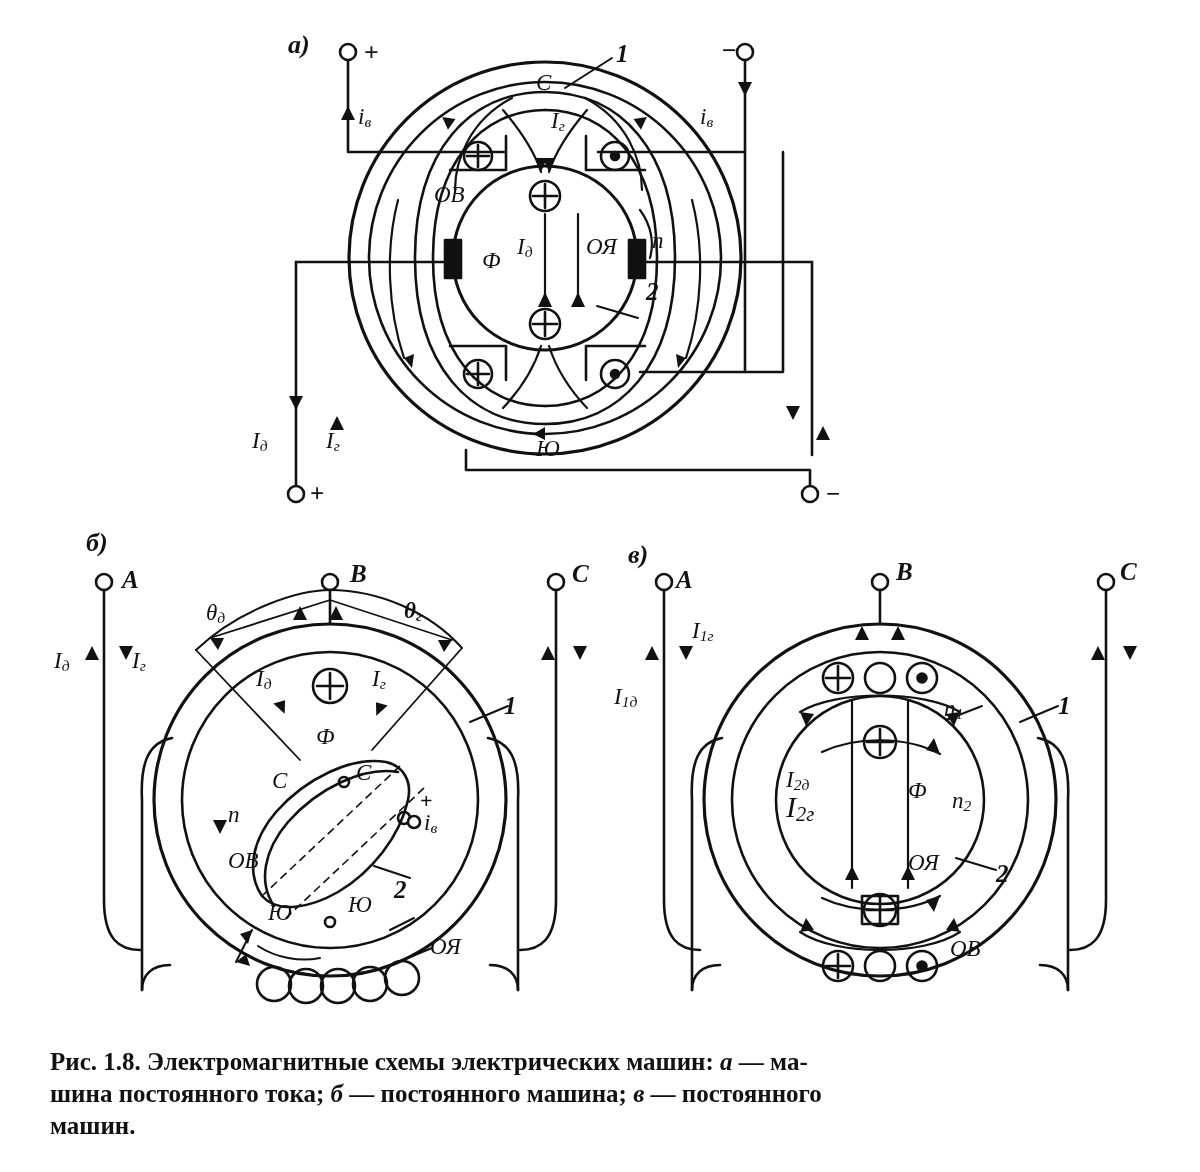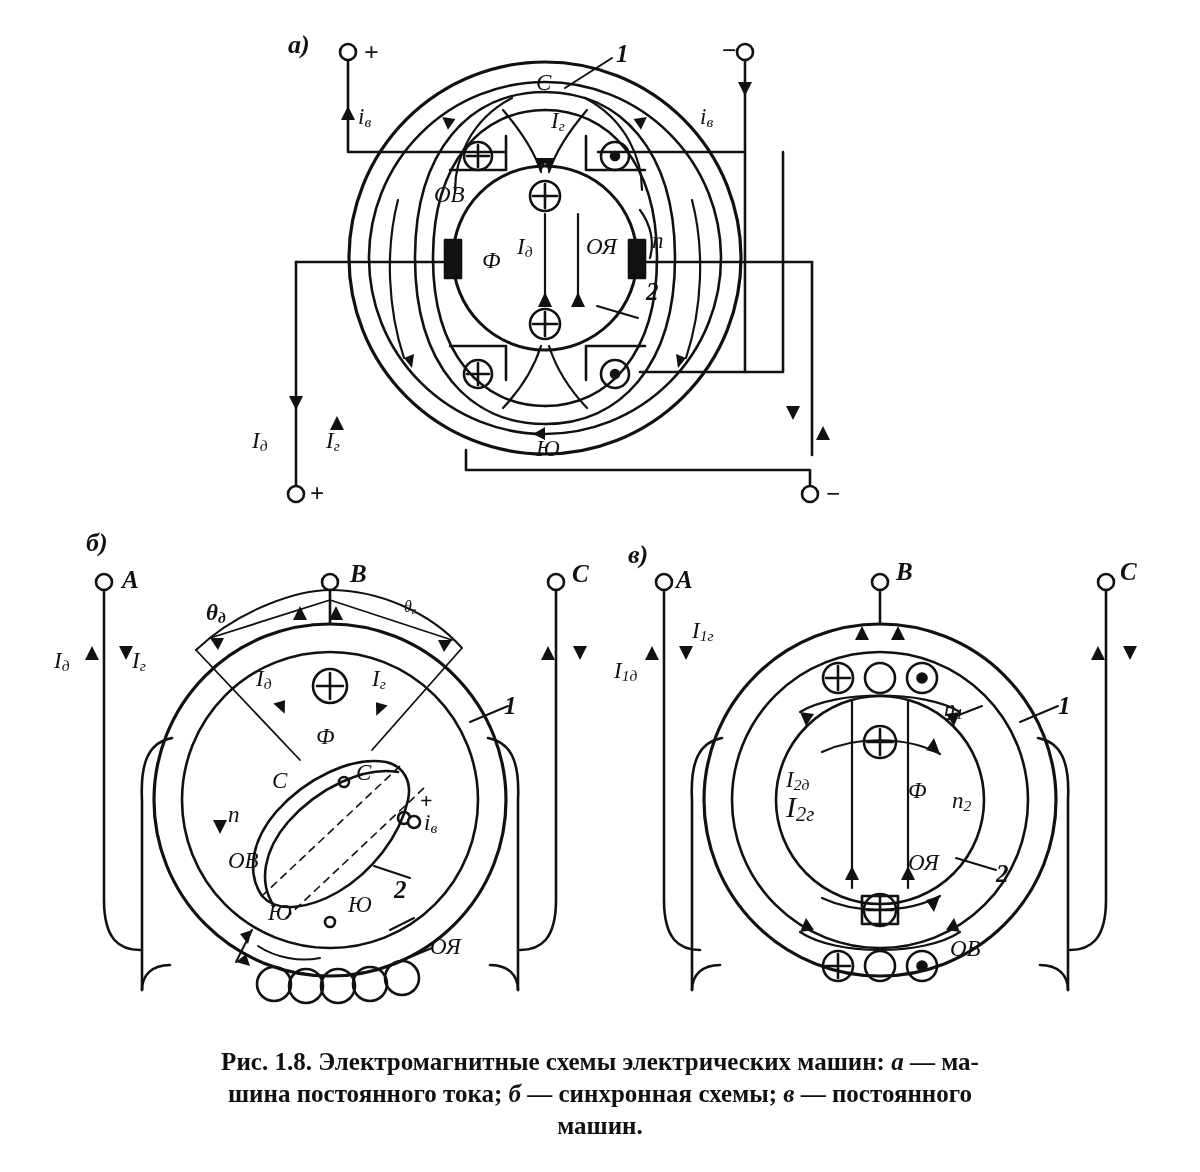--- a/index.html
+++ b/index.html
@@ -3,21 +3,21 @@
 <meta charset="utf-8">
 <style>
   html,body{margin:0;padding:0;background:#ffffff;}
   body{width:1200px;height:1172px;position:relative;overflow:hidden;
        font-family:"Liberation Serif", serif; color:#111;}
   .fig{position:absolute;left:0;top:0;width:1200px;height:1172px;}
   svg{display:block;}
   .lbl{position:absolute;font-family:"Liberation Serif",serif;color:#111;white-space:nowrap;}
   .it{font-style:italic;}
   .bold{font-weight:bold;}
-  .caption{position:absolute;left:50px;top:1046px;width:1100px;text-align:center;
+  .caption{position:absolute;left:50px;top:1046px;width:1100px;text-align:left;
            font-family:"Liberation Serif",serif;font-weight:bold;font-size:25px;line-height:1.28;}
   .caption .it{font-style:italic;font-weight:bold;}
   .sub{font-size:0.68em;vertical-align:-0.22em;}
 </style>
 </head>
 <body>
 
 <div class="fig">
 <svg width="1200" height="1172" viewBox="0 0 1200 1172">
   <g fill="none" stroke="#111" stroke-width="2.6" stroke-linecap="round" stroke-linejoin="round">
@@ -271,50 +271,50 @@
 <div class="lbl it" style="left:326px;top:428px;font-size:23px;">I<span class="sub">г</span></div>
 <div class="lbl bold" style="left:310px;top:480px;font-size:25px;">+</div>
 <div class="lbl bold" style="left:826px;top:480px;font-size:25px;">−</div>
 
 <div class="lbl it bold" style="left:86px;top:528px;font-size:26px;">б)</div>
 <div class="lbl it bold" style="left:122px;top:566px;font-size:25px;">А</div>
 <div class="lbl it bold" style="left:350px;top:560px;font-size:25px;">В</div>
 <div class="lbl it bold" style="left:572px;top:560px;font-size:25px;">С</div>
 <div class="lbl it" style="left:54px;top:648px;font-size:23px;">I<span class="sub">д</span></div>
 <div class="lbl it" style="left:132px;top:648px;font-size:23px;">I<span class="sub">г</span></div>
-<div class="lbl it" style="left:206px;top:600px;font-size:23px;font-weight:bold;">θ<span class="sub">д</span></div>
-<div class="lbl it" style="left:404px;top:598px;font-size:16px;">θ<span class="sub">г</span></div>
+<div class="lbl it" style="left:206px;top:600px;font-size:23px;">θ<span class="sub">д</span></div>
+<div class="lbl it" style="left:404px;top:598px;font-size:23px;font-weight:bold;">θ<span class="sub">г</span></div>
 <div class="lbl it" style="left:256px;top:666px;font-size:23px;">I<span class="sub">д</span></div>
 <div class="lbl it" style="left:372px;top:666px;font-size:23px;">I<span class="sub">г</span></div>
 <div class="lbl it" style="left:316px;top:724px;font-size:23px;">Ф</div>
 <div class="lbl it bold" style="left:504px;top:692px;font-size:25px;">1</div>
 <div class="lbl it" style="left:272px;top:768px;font-size:23px;">С</div>
 <div class="lbl it" style="left:356px;top:760px;font-size:23px;">С</div>
 <div class="lbl it" style="left:228px;top:802px;font-size:23px;">n</div>
 <div class="lbl bold" style="left:420px;top:788px;font-size:22px;">+</div>
 <div class="lbl it" style="left:424px;top:810px;font-size:23px;">i<span class="sub">в</span></div>
 <div class="lbl it" style="left:228px;top:848px;font-size:23px;">ОВ</div>
 <div class="lbl it bold" style="left:394px;top:876px;font-size:25px;">2</div>
 <div class="lbl it" style="left:268px;top:900px;font-size:23px;">Ю</div>
 <div class="lbl it" style="left:348px;top:892px;font-size:23px;">Ю</div>
 <div class="lbl it" style="left:430px;top:934px;font-size:23px;">ОЯ</div>
 
 <div class="lbl it bold" style="left:628px;top:540px;font-size:26px;">в)</div>
 <div class="lbl it bold" style="left:676px;top:566px;font-size:25px;">А</div>
 <div class="lbl it bold" style="left:896px;top:558px;font-size:25px;">В</div>
 <div class="lbl it bold" style="left:1120px;top:558px;font-size:25px;">С</div>
-<div class="lbl it" style="left:614px;top:658px;font-size:23px;">I<span class="sub">1д</span></div>
+<div class="lbl it" style="left:614px;top:684px;font-size:23px;">I<span class="sub">1д</span></div>
 <div class="lbl it" style="left:692px;top:618px;font-size:23px;">I<span class="sub">1г</span></div>
 <div class="lbl it" style="left:786px;top:742px;font-size:23px;margin-top:25px;">I<span class="sub">2д</span></div>
 <div class="lbl it" style="left:786px;top:790px;font-size:30px;">I<span class="sub">2г</span></div>
 <div class="lbl it" style="left:908px;top:778px;font-size:23px;">Ф</div>
 <div class="lbl it" style="left:944px;top:696px;font-size:23px;">n<span class="sub">1</span></div>
 <div class="lbl it" style="left:952px;top:788px;font-size:23px;">n<span class="sub">2</span></div>
 <div class="lbl it bold" style="left:1058px;top:692px;font-size:25px;">1</div>
 <div class="lbl it" style="left:908px;top:850px;font-size:23px;">ОЯ</div>
 <div class="lbl it bold" style="left:996px;top:860px;font-size:25px;">2</div>
 <div class="lbl it" style="left:950px;top:936px;font-size:23px;">ОВ</div>
 
 <div class="caption">
   <span>Рис. 1.8. Электромагнитные схемы электрических машин: </span><span class="it">а</span><span> — ма-</span><br>
-  <span>шина постоянного тока; </span><span class="it">б</span><span> — синхронная схемы; </span><span class="it">в</span><span> — постоянного</span><br>
+  <span>шина постоянного тока; </span><span class="it">б</span><span> — постоянного машина; </span><span class="it">в</span><span> — постоянного</span><br>
   <span>машин.</span>
 </div>
 
 </body></html>

